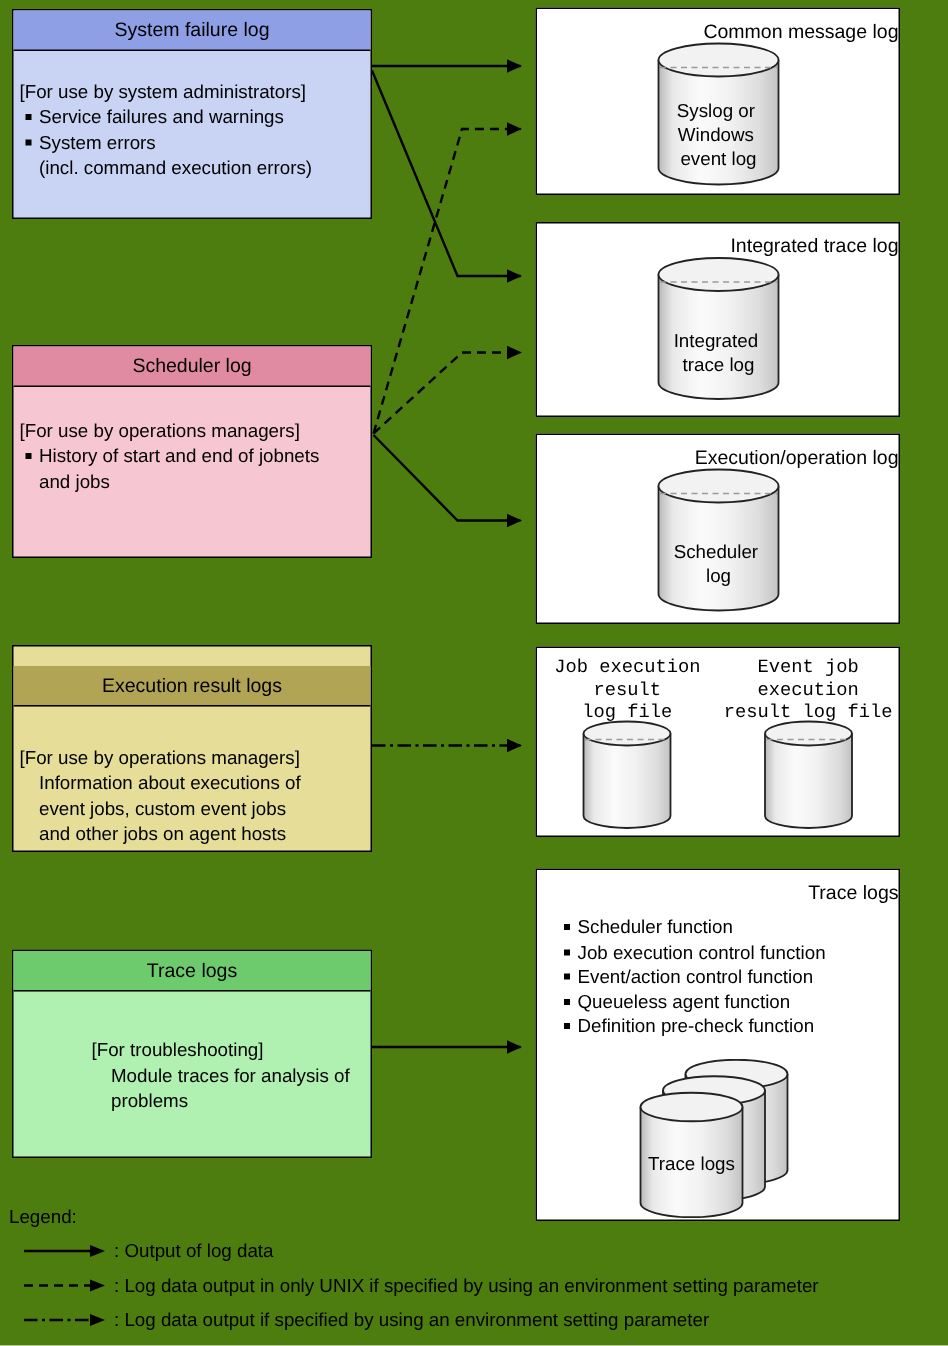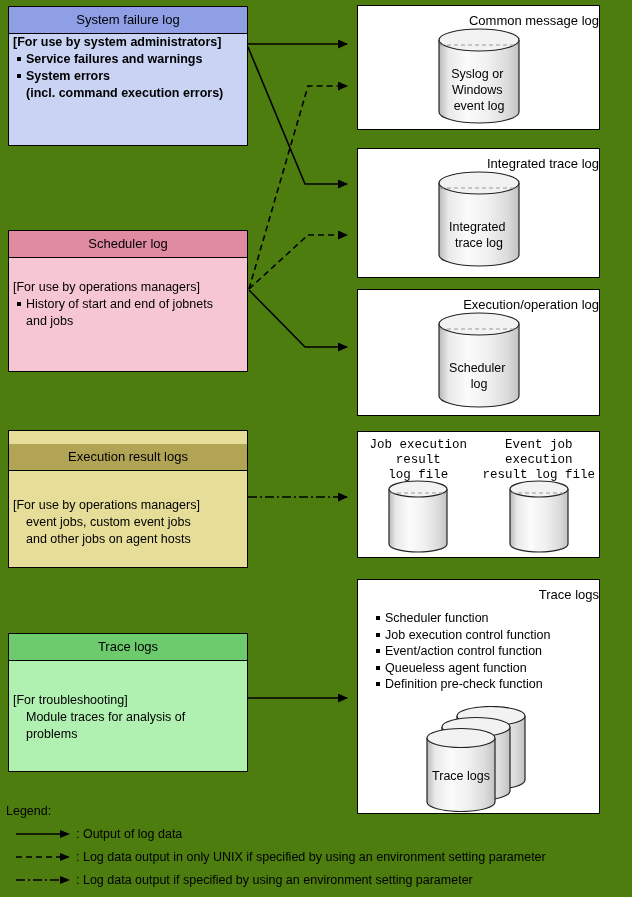--- a/index.html
+++ b/index.html
@@ -68,21 +68,21 @@
     <path class="arrow-dashed" d="M249,289 L308,235 H347" marker-end="url(#ah)"></path>
     <path class="arrow-solid" d="M249,290 L305,347 H347" marker-end="url(#ah)"></path>
     <path class="arrow-dashdot" d="M248,497 H347" marker-end="url(#ah)"></path>
     <path class="arrow-solid" d="M248,698 H347" marker-end="url(#ah)"></path>
   </svg>
 
   <div class="lbox" style="left:8px;top:6px;width:240px;height:140px;background:#c9d3f4;">
     <div class="lbox-header" style="background:#8e9fe6;">
       <span>System failure log</span>
     </div>
-    <div class="lbox-body" style="font-weight:bold;">
+    <div class="lbox-body" style="padding-top:19px;">
       <div class="intro">[For use by system administrators]</div>
       <div class="bullet">Service failures and warnings</div>
       <div class="bullet">System errors</div>
       <div class="cont">(incl. command execution errors)</div>
     </div>
   </div>
 
   <div class="lbox" style="left:8px;top:230px;width:240px;height:142px;background:#f7c6d3;">
     <div class="lbox-header" style="background:#e08ba2;">
       <span>Scheduler log</span>
@@ -93,30 +93,31 @@
       <div class="cont">and jobs</div>
     </div>
   </div>
 
   <div class="lbox" style="left:8px;top:430px;width:240px;height:138px;background:#e5dd98;">
     <div class="lbox-header" style="background:#b2a455;margin-top:13px;">
       <span>Execution result logs</span>
     </div>
     <div class="lbox-body" style="padding-top:26px;">
       <div class="intro">[For use by operations managers]</div>
+      <div class="cont">Information about executions of</div>
       <div class="cont">event jobs, custom event jobs</div>
       <div class="cont">and other jobs on agent hosts</div>
     </div>
   </div>
 
   <div class="lbox" style="left:8px;top:633px;width:240px;height:139px;background:#b0f0b0;">
     <div class="lbox-header" style="background:#6dca6d;">
       <span>Trace logs</span>
     </div>
-    <div class="lbox-body" style="padding-top:31px;">
+    <div class="lbox-body" style="padding-top:31px;padding-left:48px;">
       <div class="intro">[For troubleshooting]</div>
       <div class="cont">Module traces for analysis of</div>
       <div class="cont">problems</div>
     </div>
   </div>
 
   <div class="rbox" style="left:357px;top:5px;width:243px;height:125px;">
     <div class="rbox-title">Common message log</div>
     <div class="cyl-wrap">
       <svg class="cylsvg" width="82" height="97" viewBox="0 0 82 97">

